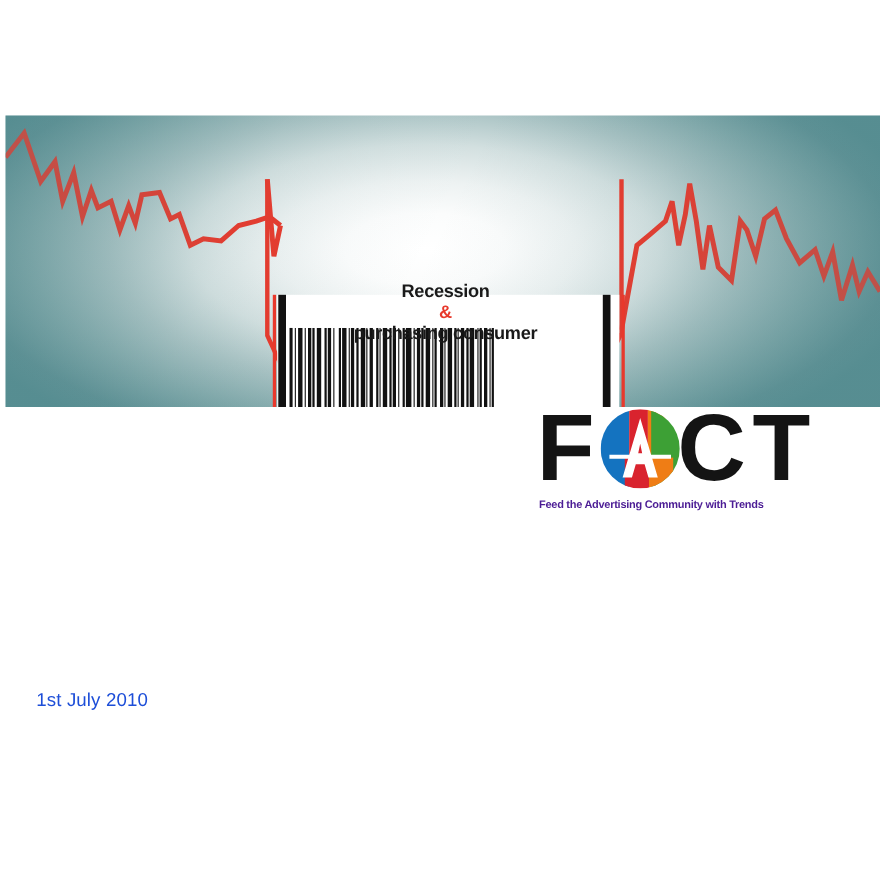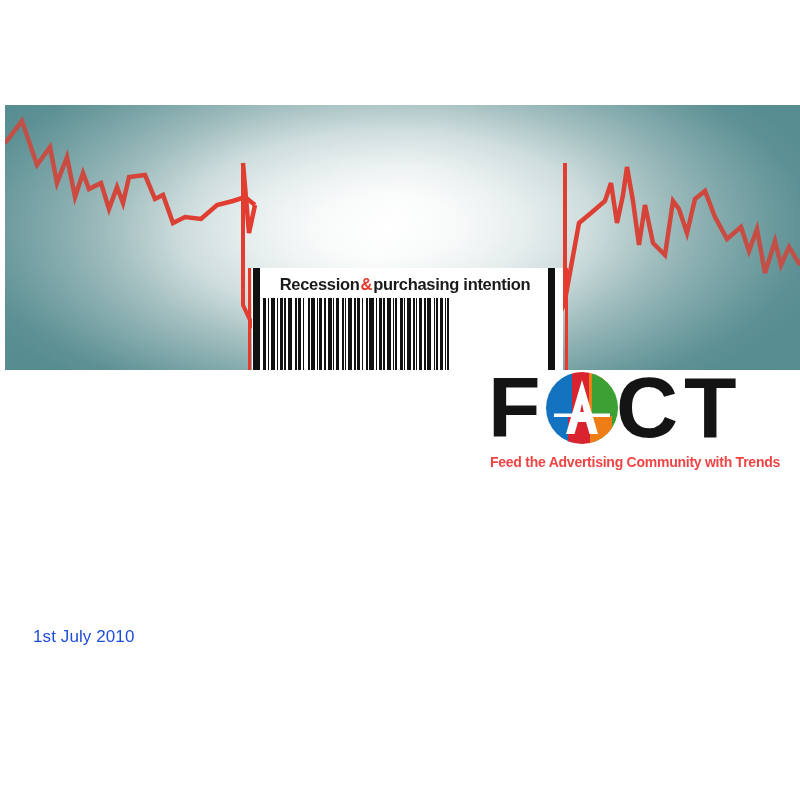--- a/index.html
+++ b/index.html
@@ -97,20 +97,21 @@
     align-items: center;
     justify-content: center;
     font-family: "Liberation Sans", sans-serif;
     font-weight: bold;
     font-size: 16.5px;
     letter-spacing: -0.3px;
     color: #1a1a1a;
     white-space: nowrap;
     background: #ffffff;
     z-index: 3;
+    flex-direction: column;
   }
   .bc-title .amp { color: #e8392c; padding: 0 1px; }
   .bc-bars {
     position: absolute;
     left: 15px;
     top: 30px;
     width: 282px;
     height: 109px;
     overflow: hidden;
   }
@@ -169,23 +170,23 @@
   .seg-bor    { left: 44px; top: 44px; width: 22px; height: 28px; background: #ef7d15; }
   .acircle svg.amask { position: absolute; left: 0; top: 0; width: 72px; height: 72px; }
 
   .logo-tagline {
     position: absolute;
     left: 2px;
     top: 84px;
     width: 304px;
     font-family: "Liberation Sans", sans-serif;
     font-weight: bold;
-    font-size: 14px;
+    font-size: 10px;
     letter-spacing: -0.25px;
-    color: #ef4444;
+    color: #4c1d95;
     white-space: nowrap;
   }
 
   
   .headline {
     position: absolute;
     left: 33px;
     top: 524px;
     width: 730px;
     font-family: "Liberation Sans", sans-serif;
@@ -229,21 +230,21 @@
   <div class="barcode-wrap">
     <div class="bc-inner"></div>
     <div class="bc-rail left"></div>
     <div class="bc-rail right"></div>
     <div class="bc-capbar l"></div>
     <div class="bc-capbar r"></div>
 
     <div class="bc-title">
       <span>Recession </span>
         <span class="amp">&amp;</span>
-        <span> purchasing intention</span>
+        <span> purchasing consumer</span>
     </div>
 
     <div class="bc-bars" id="bc-bars">
         <i style="left: 0px; width: 3px;"></i>
         <i style="left: 5px; width: 1px;"></i>
         <i style="left: 8px; width: 4px;"></i>
         <i style="left: 14px; width: 1px;"></i>
         <i style="left: 17px; width: 3px;"></i>
         <i style="left: 21px; width: 2px;"></i>
         <i style="left: 25px; width: 4px;"></i>

